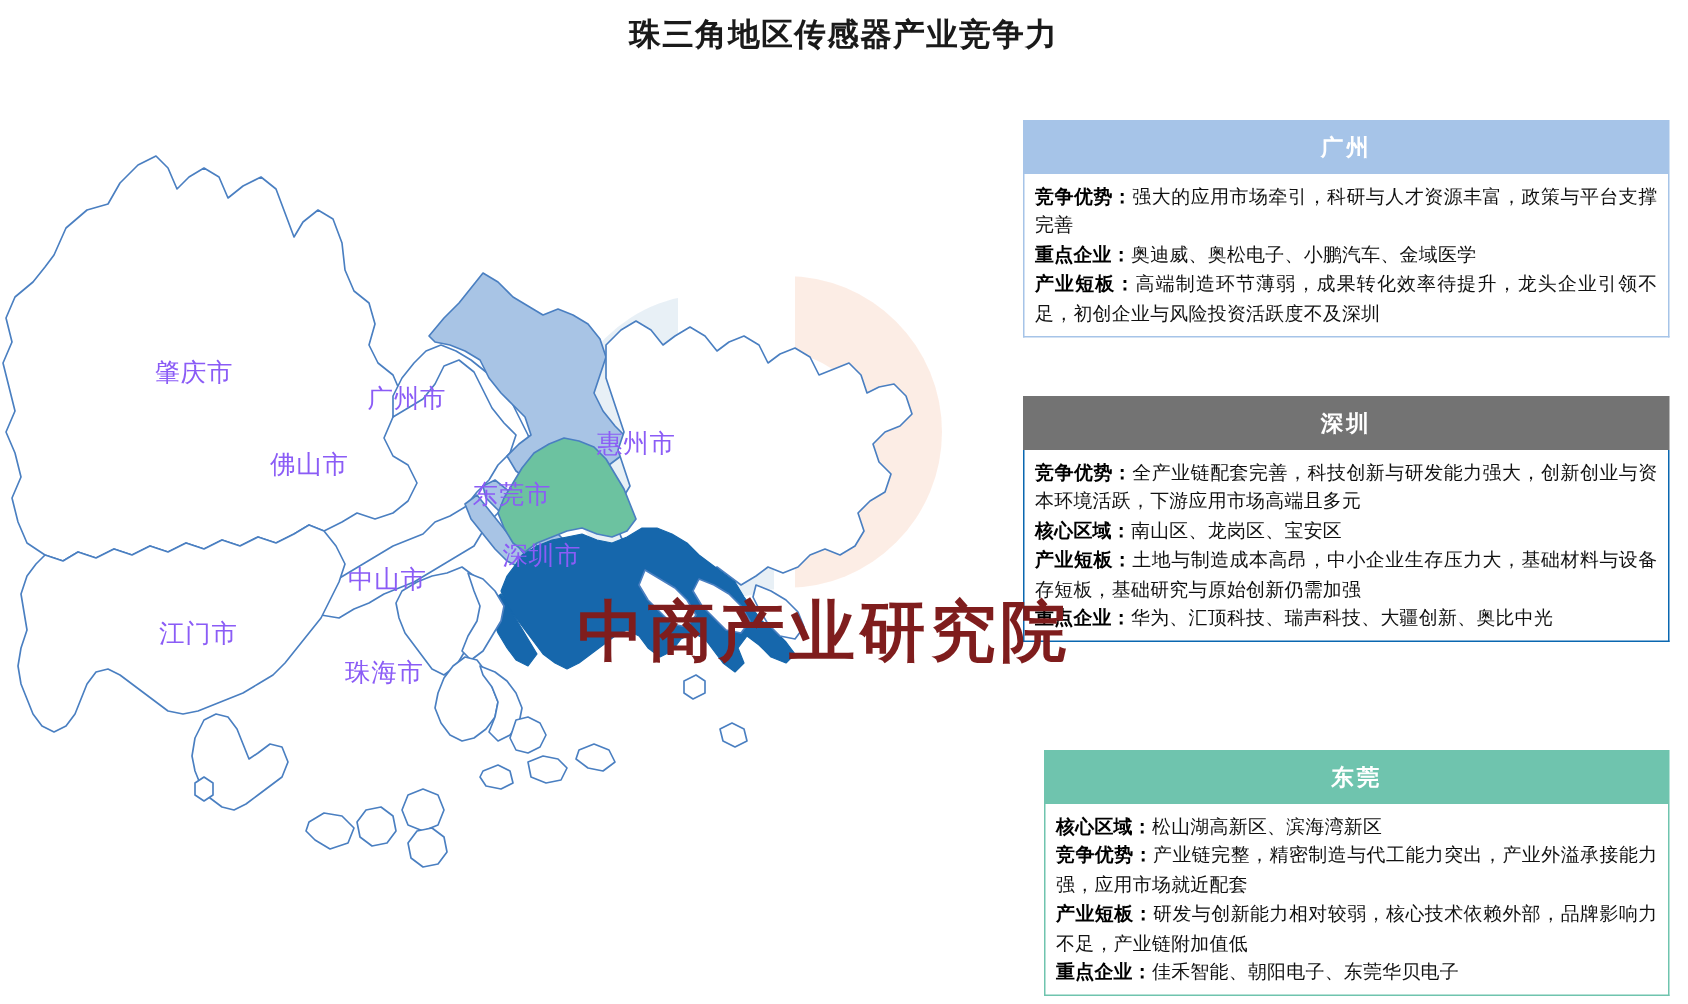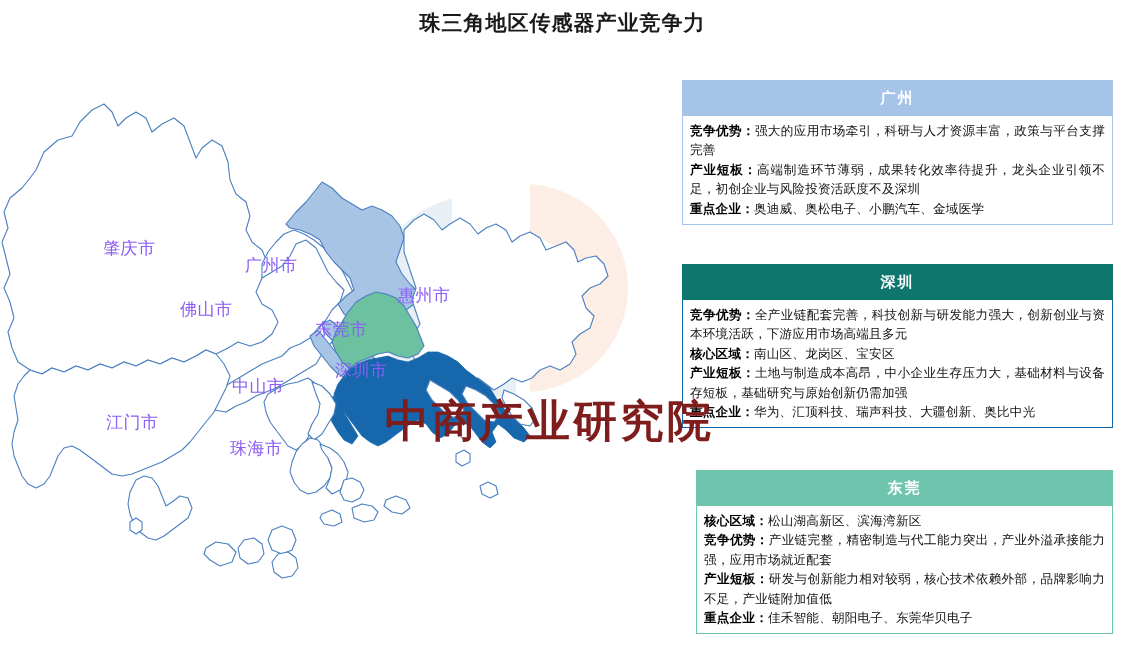--- a/index.html
+++ b/index.html
@@ -99,29 +99,29 @@
   }
   .card-row b {
     font-weight: bold;
     color: #000000;
   }
 
   
   #card-guangzhou .card-header { background: #a6c4e8; }
   #card-guangzhou .card-body   { border-color: #a6c4e8; }
 
-  #card-shenzhen  .card-header { background: #0f766e; }
+  #card-shenzhen  .card-header { background: #737373; }
   #card-shenzhen  .card-body   { border-color: #0a67b0; }
 
   #card-dongguan  .card-header { background: #6fc4ae; }
   #card-dongguan  .card-body   { border-color: #6fc4ae; }
 
   #card-guangzhou { top: 80px; }
   #card-shenzhen  { top: 264px; }
-  #card-dongguan  { top: 470px; padding-left: 14px; }
+  #card-dongguan  { top: 500px; padding-left: 14px; }
 </style>
 </head>
 <body>
 
 <div id="page-title">珠三角地区传感器产业竞争力</div>
 
 <div id="map-panel">
 
   <svg id="map-svg" width="676" height="612" viewBox="0 0 676 612">
 
@@ -269,24 +269,24 @@
 
 <div id="watermark-text">中商产业研究院</div>
 
 <div class="card" id="card-guangzhou">
   <div class="card-header">广州</div>
   <div class="card-body">
     <div class="card-row">
       <b>竞争优势：</b><span>强大的应用市场牵引，科研与人才资源丰富，政策与平台支撑完善</span>
     </div>
     <div class="card-row">
+      <b>重点企业：</b><span>奥迪威、奥松电子、小鹏汽车、金域医学</span>
+    </div>
+    <div class="card-row">
       <b>产业短板：</b><span>高端制造环节薄弱，成果转化效率待提升，龙头企业引领不足，初创企业与风险投资活跃度不及深圳</span>
-    </div>
-    <div class="card-row">
-      <b>重点企业：</b><span>奥迪威、奥松电子、小鹏汽车、金域医学</span>
     </div>
   </div>
 </div>
 
 <div class="card" id="card-shenzhen">
   <div class="card-header">深圳</div>
   <div class="card-body">
     <div class="card-row">
       <b>竞争优势：</b><span>全产业链配套完善，科技创新与研发能力强大，创新创业与资本环境活跃，下游应用市场高端且多元</span>
     </div>

